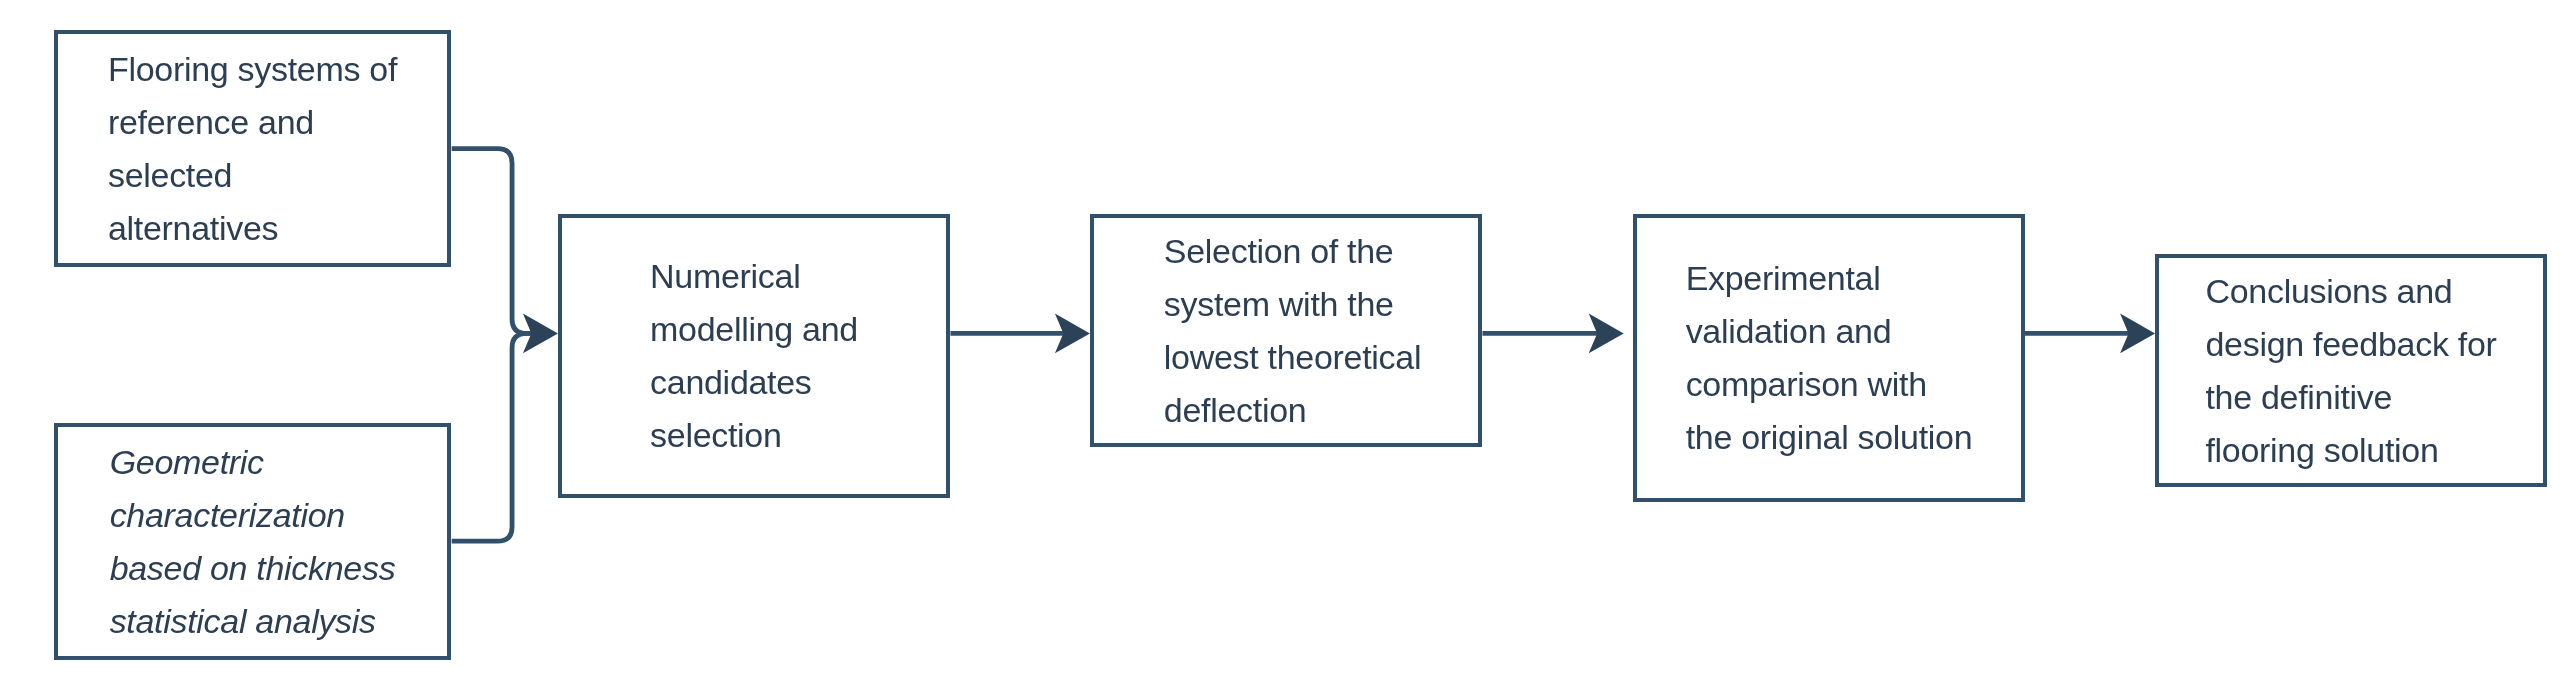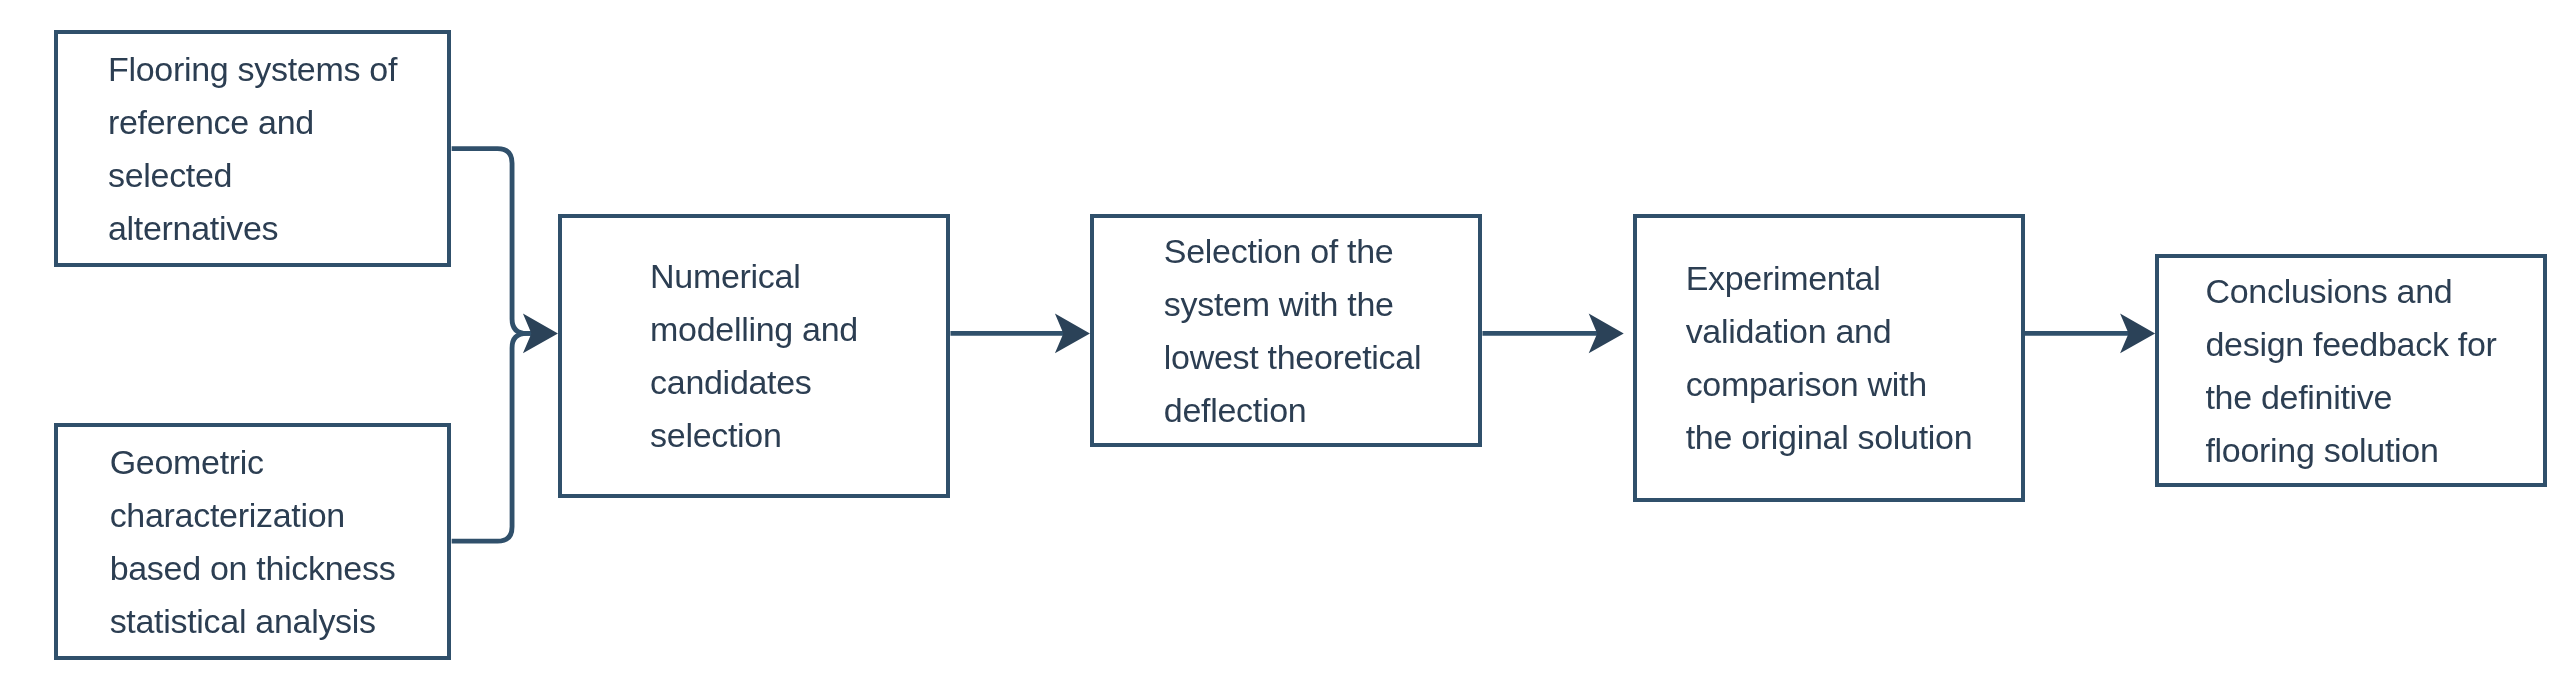--- a/index.html
+++ b/index.html
@@ -52,21 +52,21 @@
     padding:3.6px 6px;
   }
   .label{
     color:var(--text);
     font-size:34px;
     line-height:53px;
     letter-spacing:-0.3px;
     white-space:pre-line;
   }
   .n1{ left:54px;   top:30px;  width:397px; height:237px; }
-  .n2{ left:54px;   top:423px; width:397px; height:237px; }
+  .n2{ left:54px;   top:423px; width:397px; height:237px;font-style:italic; }
   .n3{ left:558px;  top:214px; width:392px; height:284px; }
   .n4{ left:1090px; top:214px; width:392px; height:233px;padding-left:19px; }
   .n5{ left:1624px; top:214px; width:392px; height:288px;margin-left:9px; }
   .n6{ left:2155px; top:214px; width:392px; height:233px;margin-top:40px; }
 </style>
 </head>
 <body>
 
 <div class="canvas">
 

